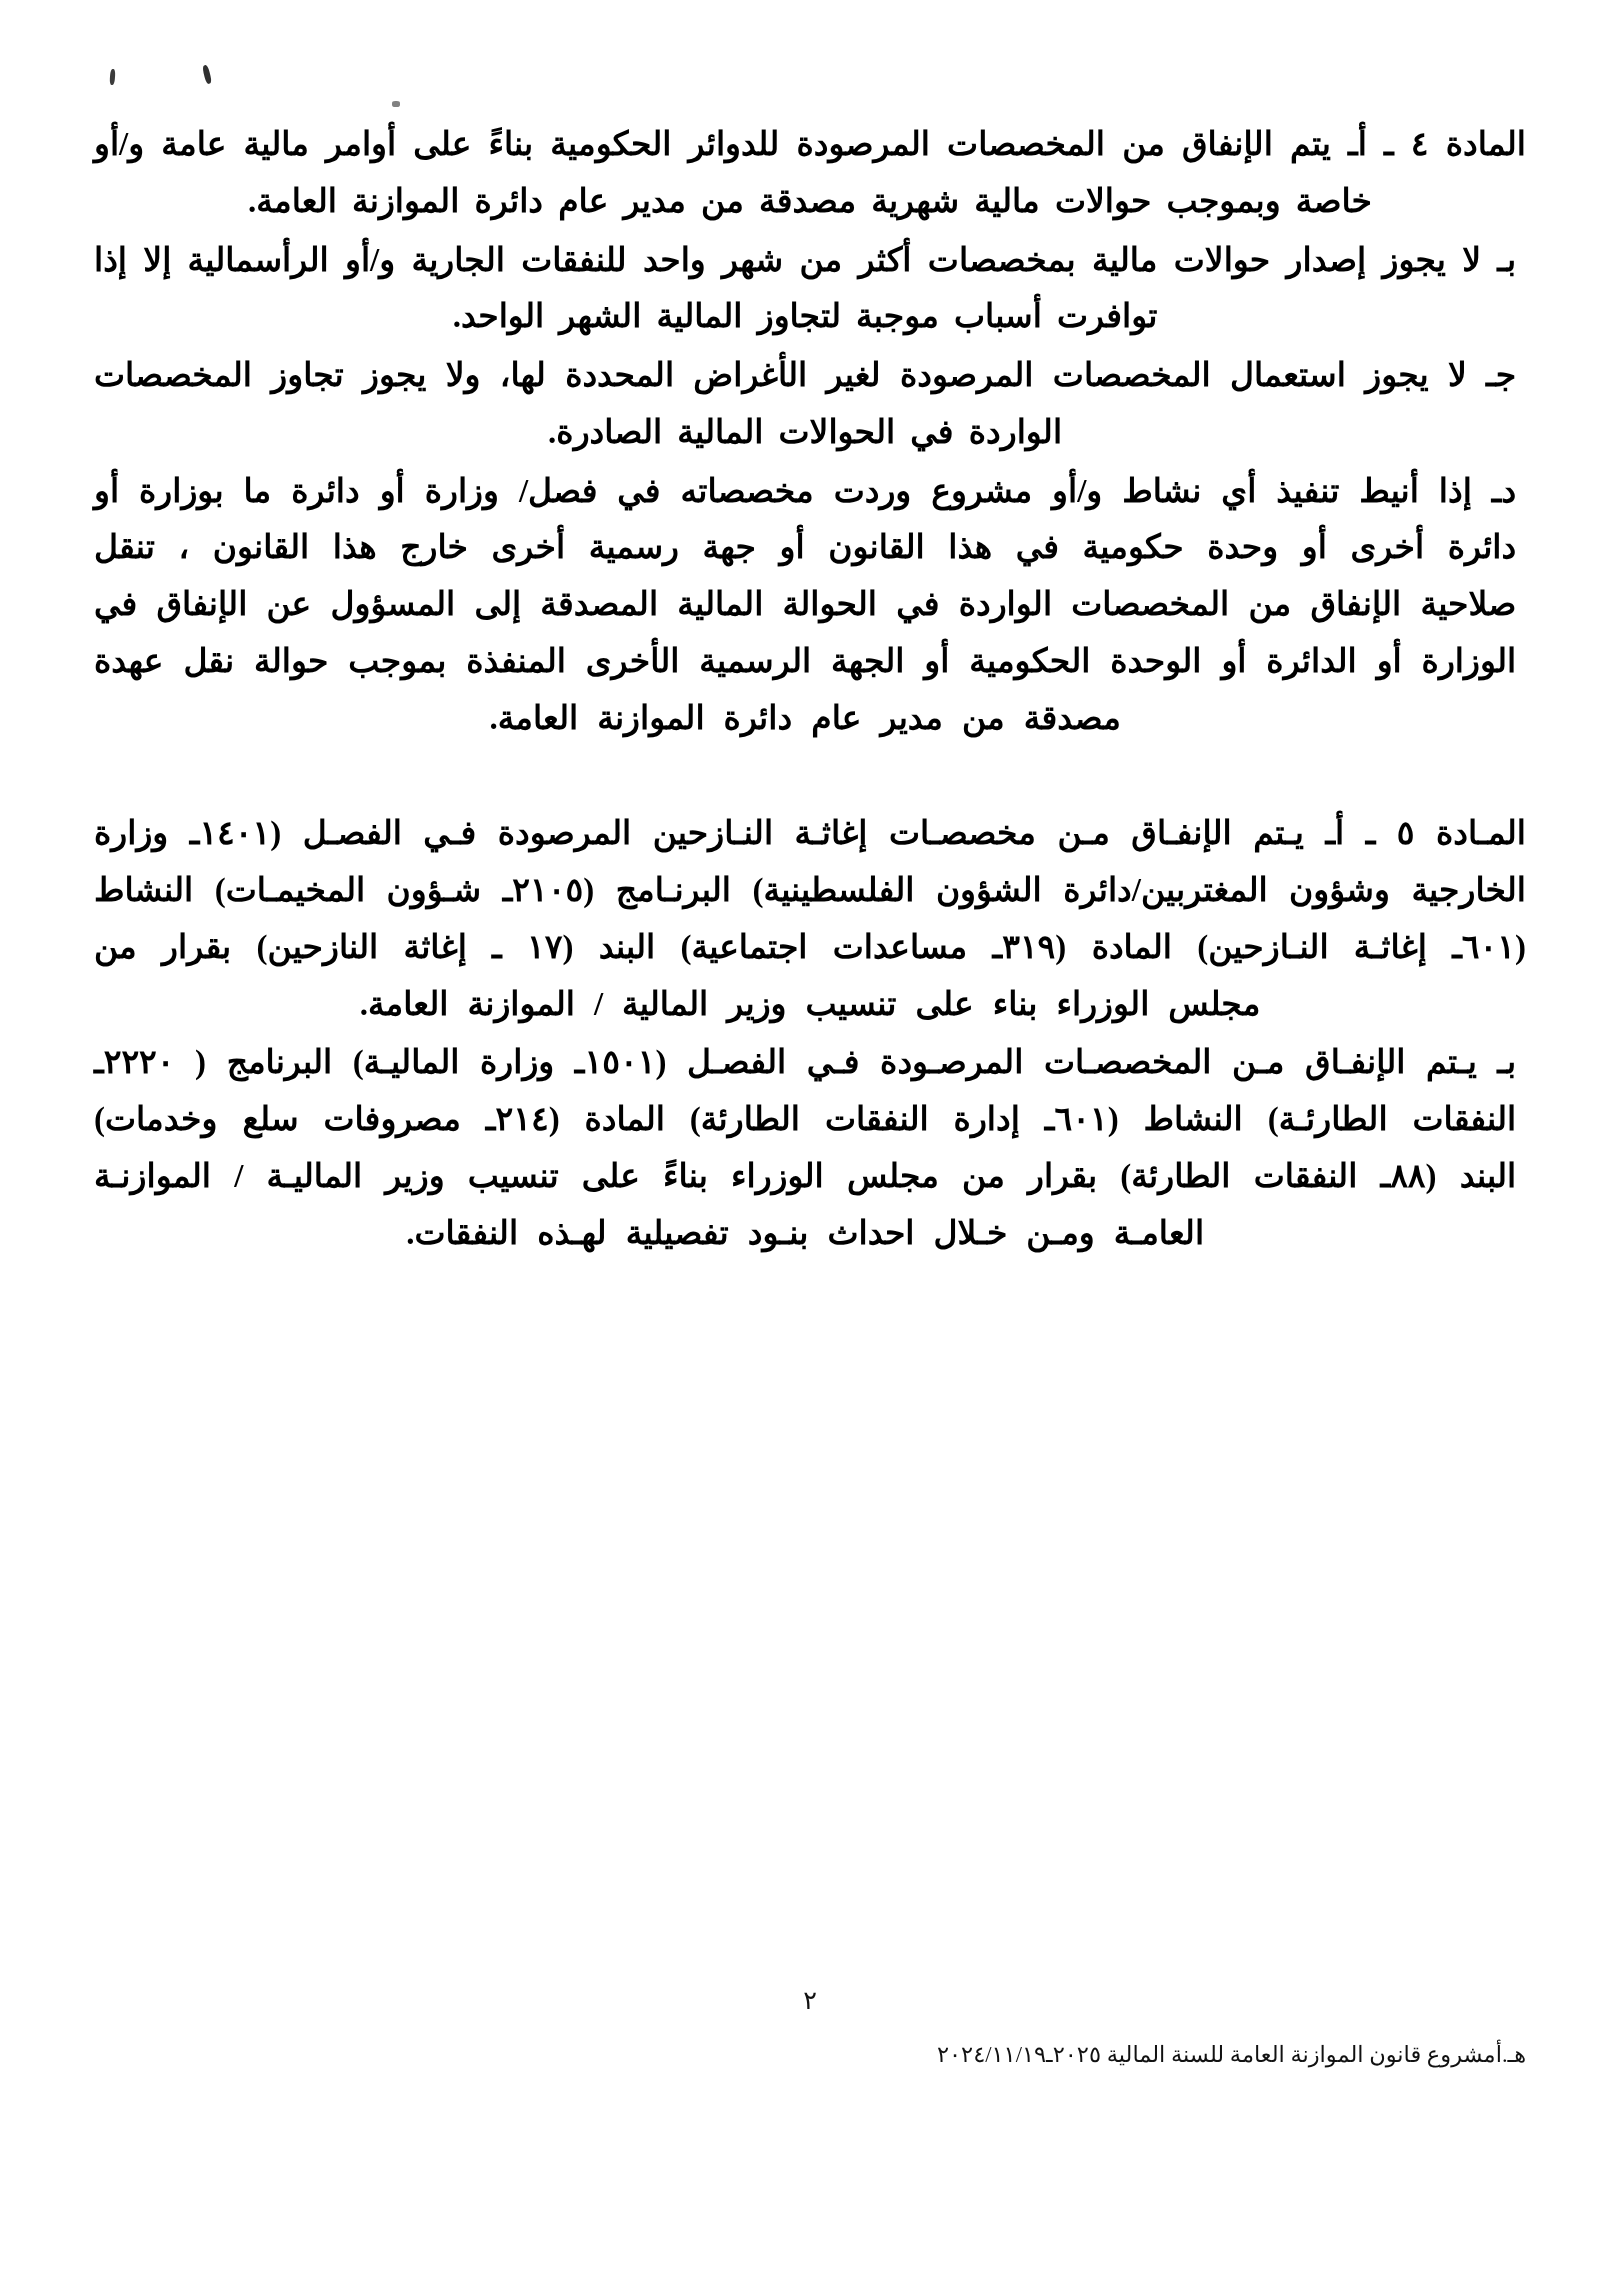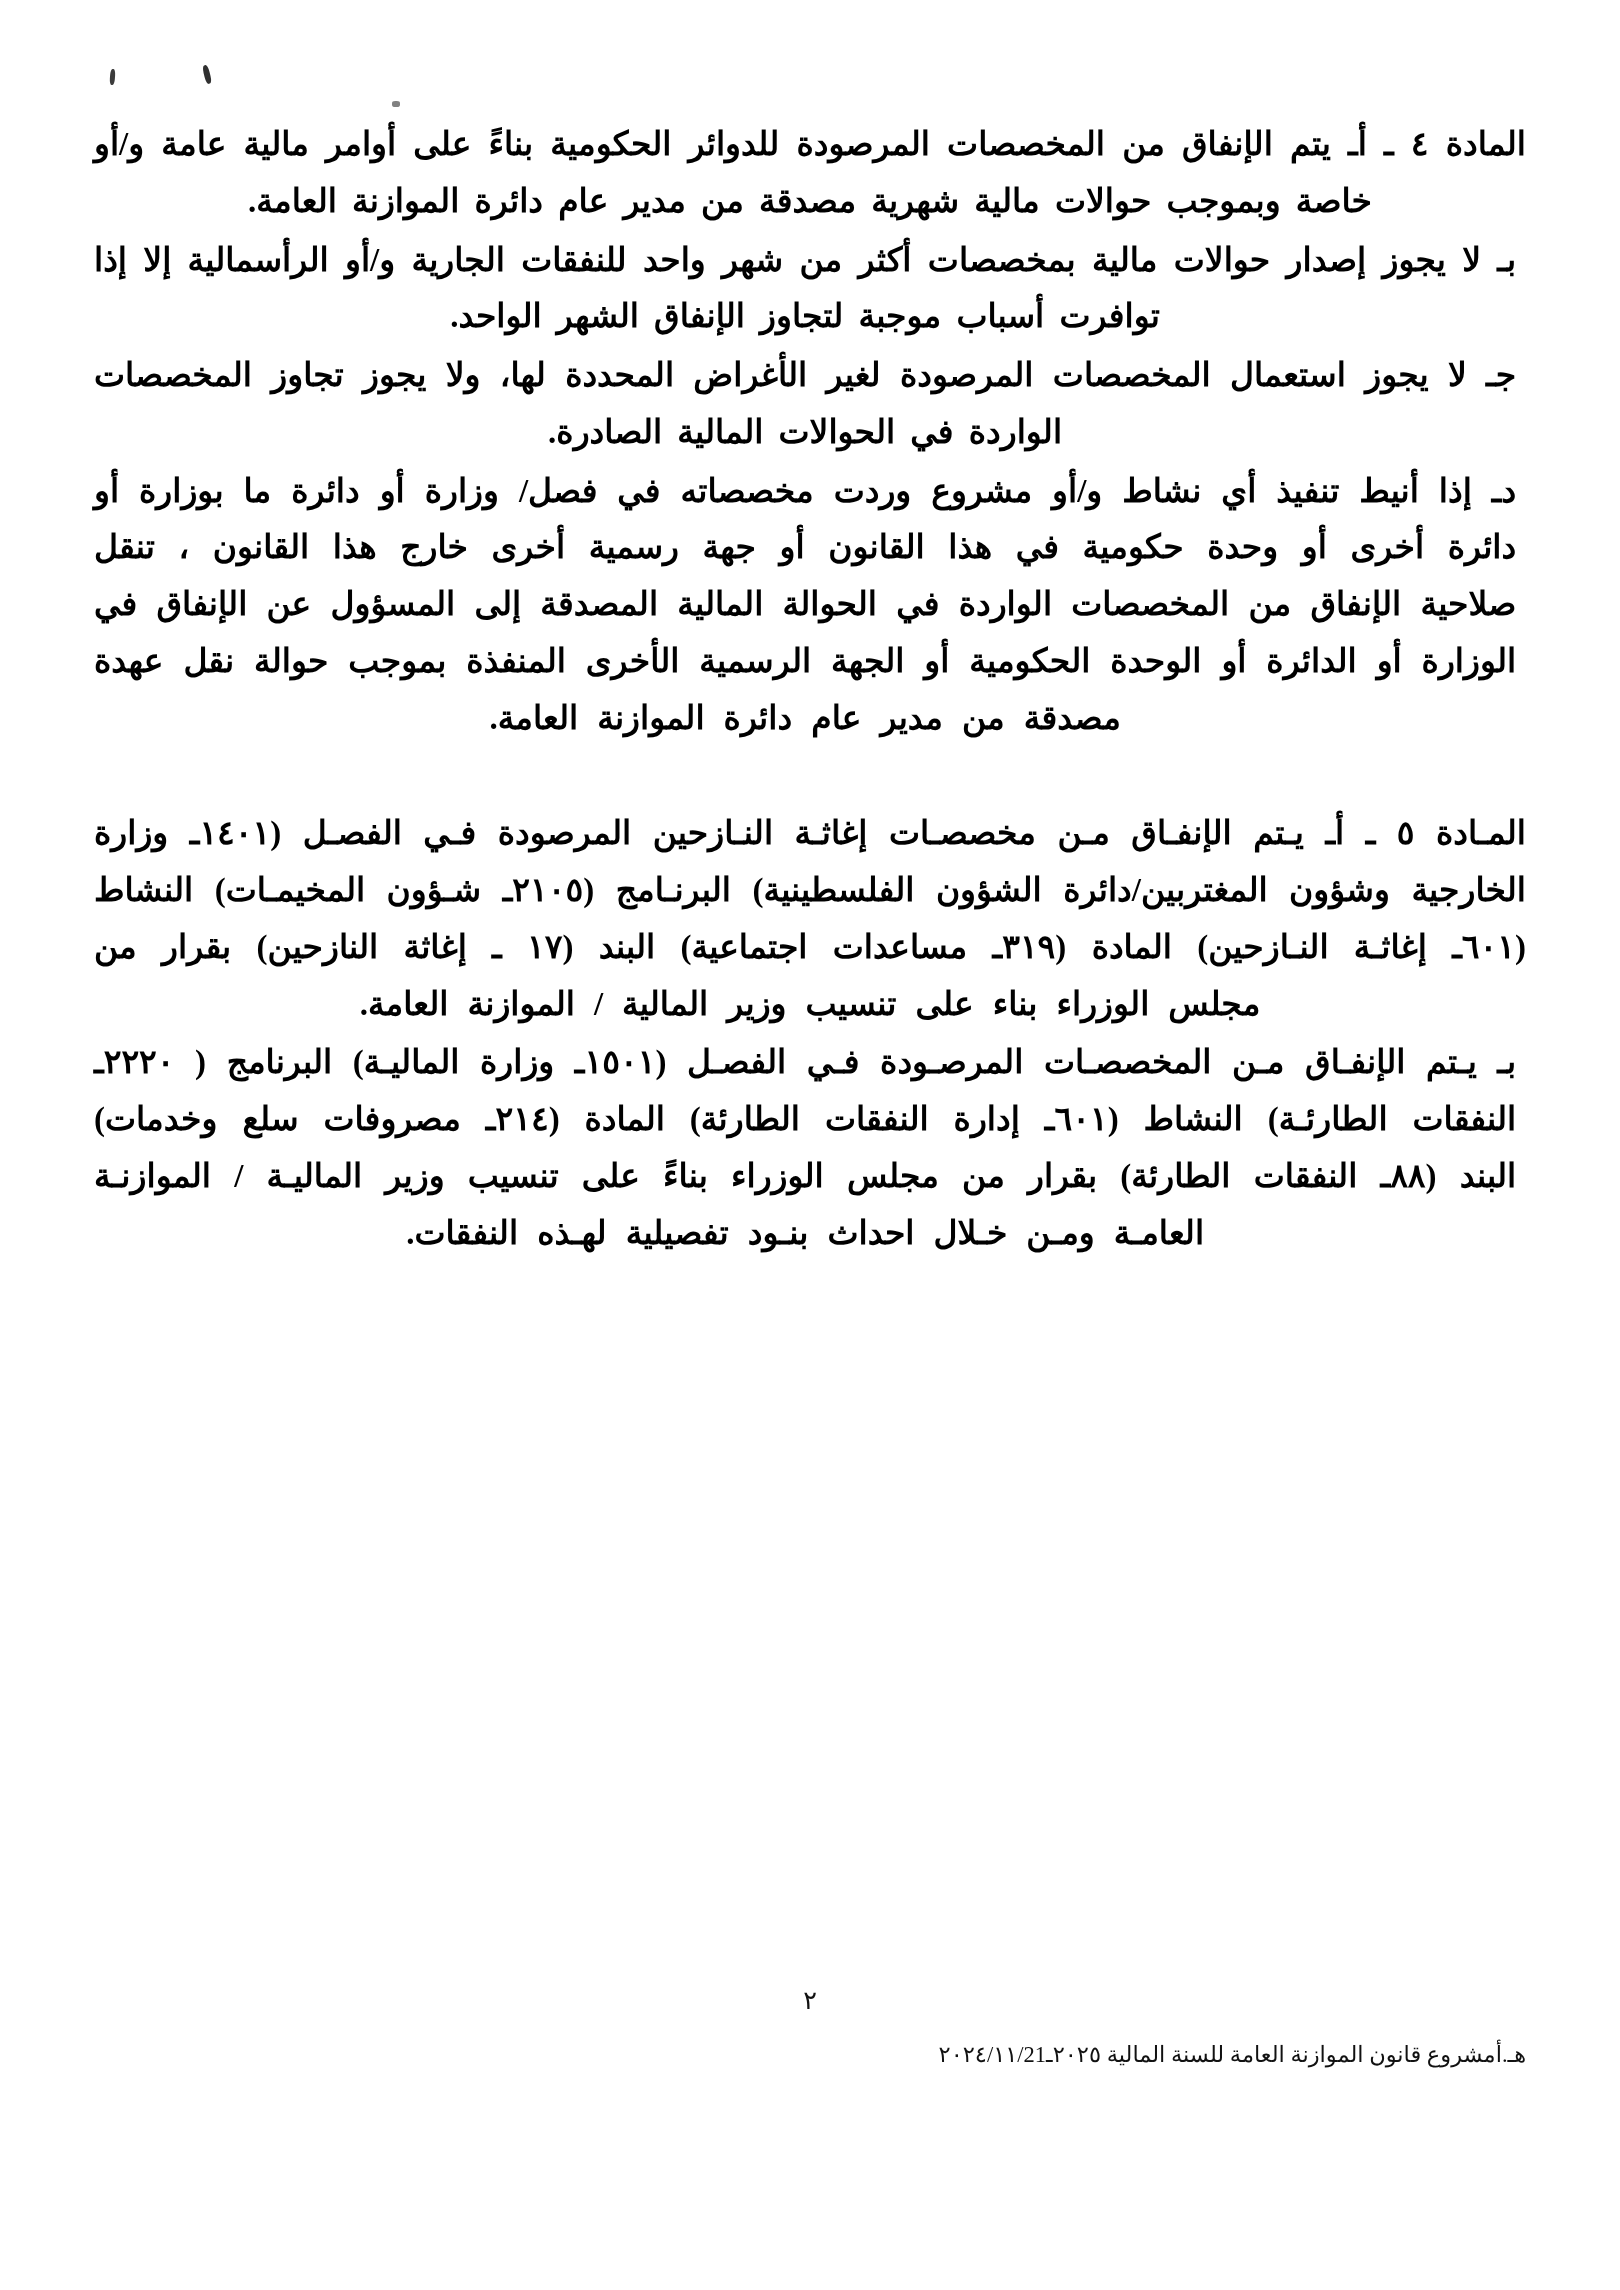--- a/index.html
+++ b/index.html
@@ -99,32 +99,32 @@
 <div class="page">
 
   <span class="speck speck-a"></span>
   <span class="speck speck-b"></span>
   <span class="speck speck-c"></span>
 
   <div class="content">
 
     <section class="article-block">
       <p class="para wide">المادة ٤ ـ أـ يتم الإنفاق من المخصصات المرصودة للدوائر الحكومية بناءً على أوامر مالية عامة و/أو خاصة وبموجب حوالات مالية شهرية مصدقة من مدير عام دائرة الموازنة العامة.</p>
-      <p class="para wide indent-2">بـ لا يجوز إصدار حوالات مالية بمخصصات أكثر من شهر واحد للنفقات الجارية و/أو الرأسمالية إلا إذا توافرت أسباب موجبة لتجاوز الإنفاق الشهر الواحد.</p>
+      <p class="para wide indent-2">بـ لا يجوز إصدار حوالات مالية بمخصصات أكثر من شهر واحد للنفقات الجارية و/أو الرأسمالية إلا إذا توافرت أسباب موجبة لتجاوز المالية الشهر الواحد.</p>
       <p class="para wide indent-2">جـ لا يجوز استعمال المخصصات المرصودة لغير الأغراض المحددة لها، ولا يجوز تجاوز المخصصات الواردة في الحوالات المالية الصادرة.</p>
       <p class="para wider indent-2">دـ إذا أنيط تنفيذ أي نشاط و/أو مشروع وردت مخصصاته في فصل/ وزارة أو دائرة ما بوزارة أو دائرة أخرى أو وحدة حكومية في هذا القانون أو جهة رسمية أخرى خارج هذا القانون ، تنقل صلاحية الإنفاق من المخصصات الواردة في الحوالة المالية المصدقة إلى المسؤول عن الإنفاق في الوزارة أو الدائرة أو الوحدة الحكومية أو الجهة الرسمية الأخرى المنفذة بموجب حوالة نقل عهدة مصدقة من مدير عام دائرة الموازنة العامة.</p>
     </section>
 
     <div class="gap-md"></div>
 
     <section class="article-block">
       <p class="para wider">المـادة ٥ ـ أـ يـتم الإنفـاق مـن مخصصـات إغاثـة النـازحين المرصودة فـي الفصـل (١٤٠١ـ وزارة الخارجية وشؤون المغتربين/دائرة الشؤون الفلسطينية) البرنـامج (٢١٠٥ـ شـؤون المخيمـات) النشاط (٦٠١ـ إغاثـة النـازحين) المادة (٣١٩ـ مساعدات اجتماعية) البند (١٧ ـ إغاثة النازحين) بقرار من مجلس الوزراء بناء على تنسيب وزير المالية / الموازنة العامة.</p>
       <p class="para wider indent-2">بـ يـتم الإنفـاق مـن المخصصـات المرصـودة فـي الفصـل (١٥٠١ـ وزارة الماليـة) البرنامج ( ٢٢٢٠ـ النفقات الطارئـة) النشاط (٦٠١ـ إدارة النفقات الطارئة) المادة (٢١٤ـ مصروفات سلع وخدمات) البند (٨٨ـ النفقات الطارئة) بقرار من مجلس الوزراء بناءً على تنسيب وزير الماليـة / الموازنـة العامـة ومـن خـلال احداث بنـود تفصيلية لهـذه النفقات.</p>
     </section>
 
   </div>
 
   <div class="page-number">٢</div>
 
-  <div class="footer-note">هـ.أمشروع قانون الموازنة العامة للسنة المالية ٢٠٢٥ـ٢٠٢٤/١١/21</div>
+  <div class="footer-note">هـ.أمشروع قانون الموازنة العامة للسنة المالية ٢٠٢٥ـ٢٠٢٤/١١/١٩</div>
 
 </div>
 
 
 </body></html>

